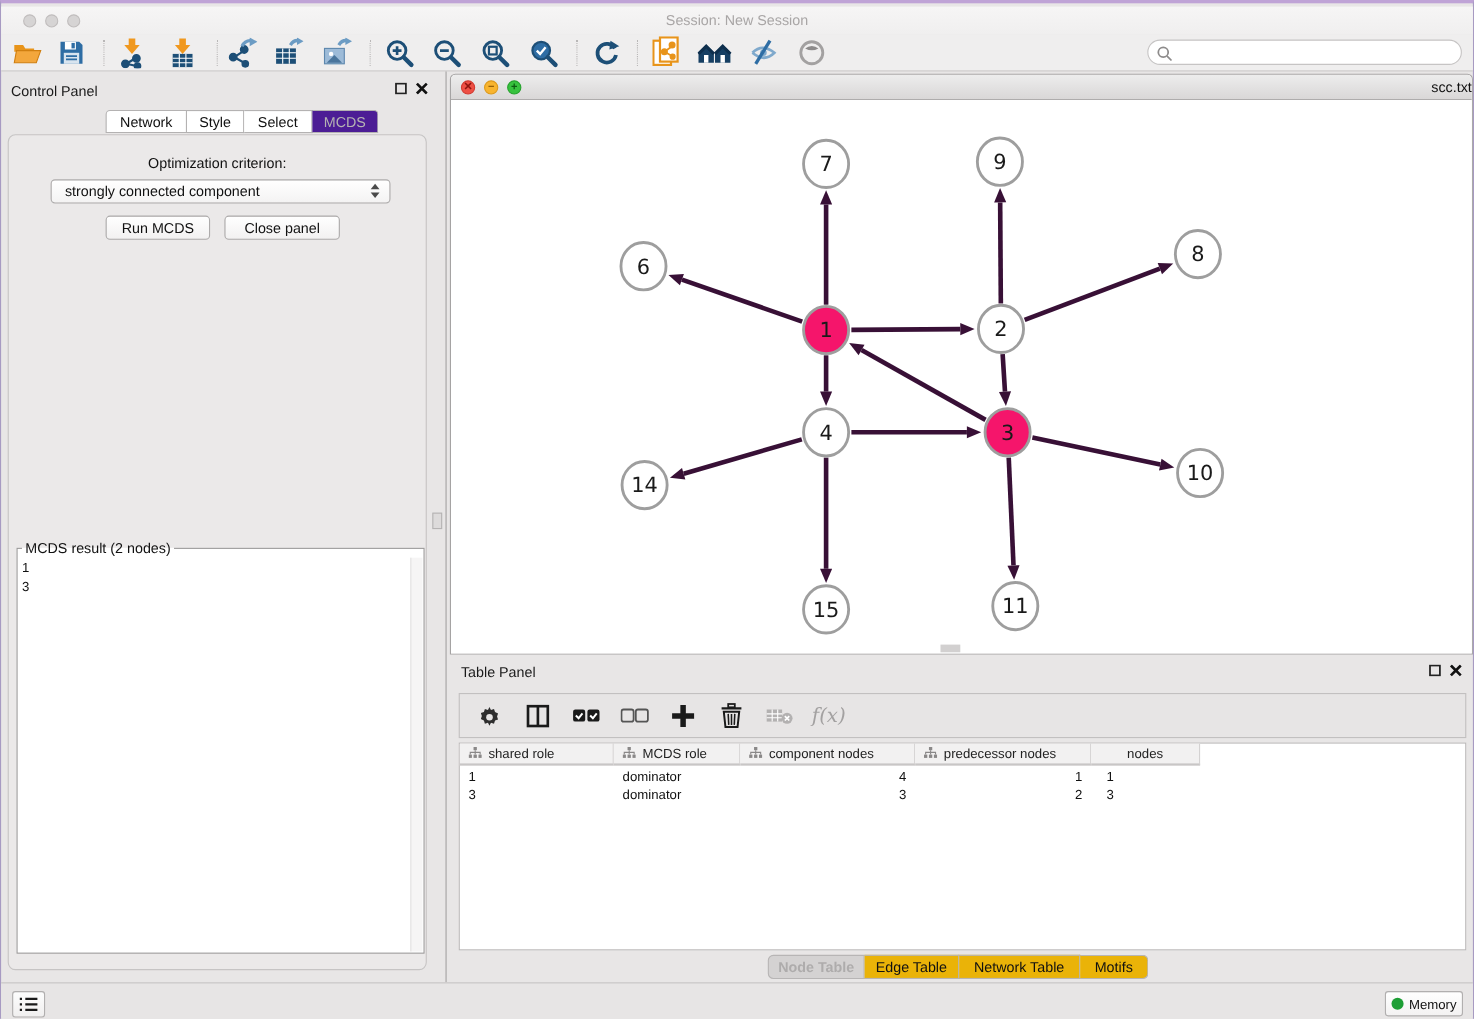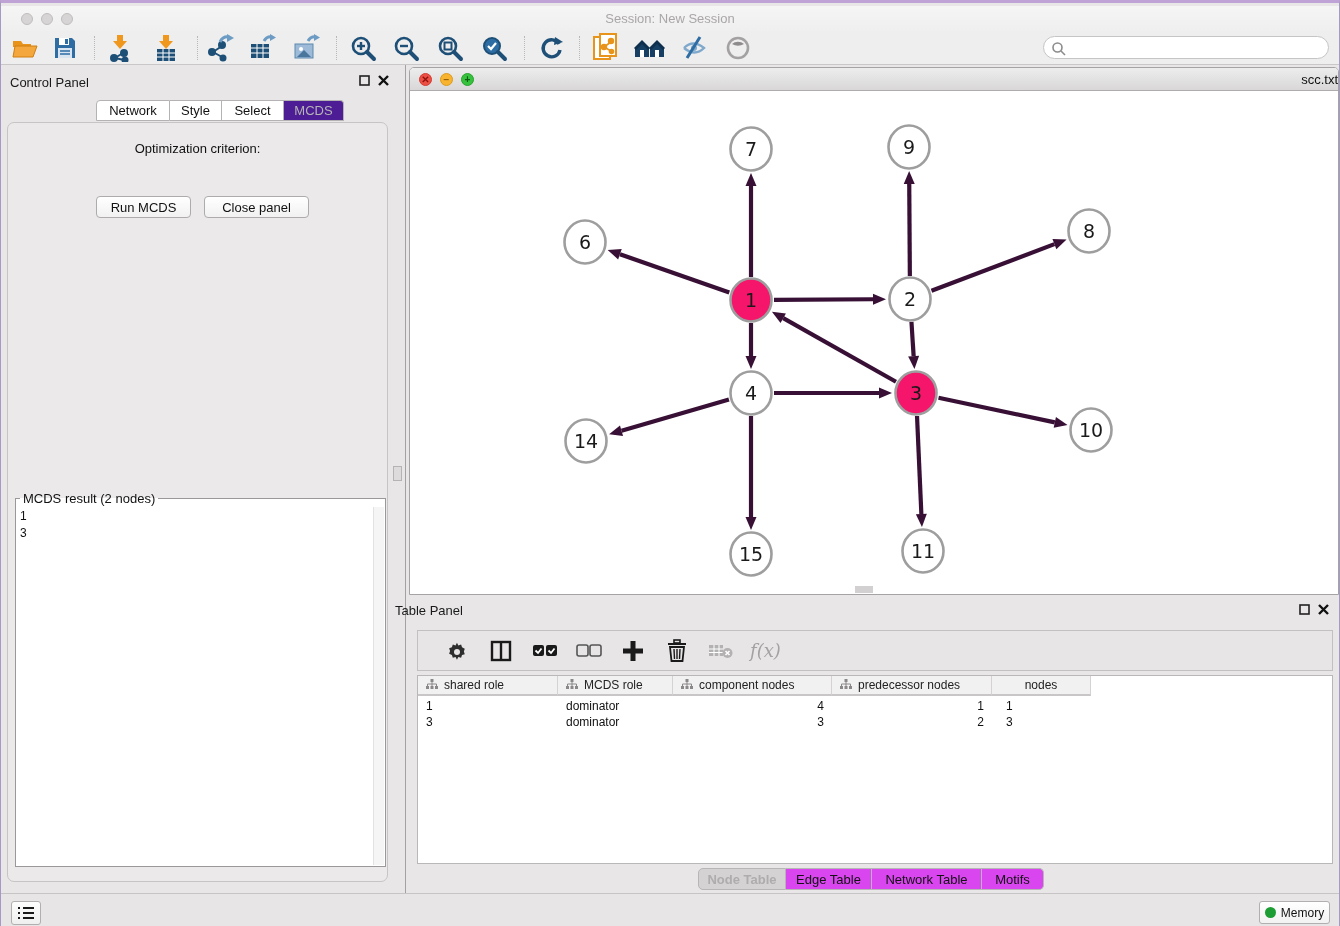--- a/index.html
+++ b/index.html
@@ -72,36 +72,36 @@
           background:linear-gradient(#ededed,#d9d7d7); border-bottom:1px solid #aeacac;
           border-radius:4px 4px 0 0; }
   .netbar .title { position:absolute; width:100%; text-align:right; top:4px;
           font-size:13px; color:#111; }
   .tlight { position:absolute; top:5px; width:13px; height:13px; border-radius:50%;
           font-size:10px; font-weight:bold; text-align:center; line-height:12px; }
   .netcanvas { position:absolute; left:0; top:23px; width:928px; height:503px; background:#fff; }
   .net-grip { position:absolute; left:445px; bottom:1px; width:18px; height:7px; background:#d2d0d0; }
 
   
-  .tp-title { position:absolute; left:394px; top:600px; font-size:13px; color:#1a1a1a; }
+  .tp-title { position:absolute; left:418px; top:600px; font-size:13px; color:#1a1a1a; }
   .tp-toolbar { position:absolute; left:416px; top:627px; width:916px; height:41px;
           background:#e7e5e5; border:1px solid #c2c0c0; display:flex; align-items:center;
-          gap:14px; padding-left:24px; }
+          gap:14px; padding-left:12px; }
   .tpbtn { width:30px; height:30px; display:flex; align-items:center; justify-content:center; }
   .fx { font-family:"DejaVu Serif", serif; font-style:italic; font-size:18px; color:#a3a1a1; }
   .tablebox { position:absolute; left:416px; top:672px; width:916px; height:189px;
           background:#fff; border:1px solid #b9b7b7; }
   .thead { position:absolute; left:0; top:0; height:20px; display:flex; }
   .th { height:20px; background:#f2f1f1; border-right:1px solid #d4d2d2;
         border-bottom:2px solid #c8c6c6; font-size:12px; color:#222;
         display:flex; align-items:center; gap:6px; padding:0 8px; }
   .trow { position:absolute; left:0; height:16px; display:flex; font-size:12px; color:#111; }
   .td { padding:0 8px; display:flex; align-items:center; }
   .bottom-tabsrow { position:absolute; top:865px; display:flex; }
-  .btab { height:22px; border:1px solid #b7b5b5; border-left:none; background:#d946ef;
+  .btab { height:22px; border:1px solid #b7b5b5; border-left:none; background:#eab308;
           font-size:13px; color:#111; display:flex; align-items:center; justify-content:center; }
   .btab:first-child { border-left:1px solid #b7b5b5; border-radius:5px 0 0 5px; }
   .btab:last-child { border-radius:0 5px 5px 0; }
   .btab.active { background:#d4d2d2; color:#aeacac; }
 
   
   .statusbar { position:absolute; left:0; top:890px; width:100%; height:36px;
           background:#e7e5e5; border-top:1px solid #c6c4c4; }
   .listbtn { position:absolute; left:10px; top:7px; width:30px; height:24px;
           background:linear-gradient(#fdfdfd,#f0efef); border:1px solid #b1afaf; border-radius:3px;
@@ -301,20 +301,27 @@
   </div>
   <div class="tabsrow" style="left:76px; top:97px;" id="cp-tabs">
       <div class="tab" style="width: 74px;">Network</div>
       <div class="tab" style="width: 52px;">Style</div>
       <div class="tab" style="width: 62px;">Select</div>
       <div class="tab active" style="width: 60px;">MCDS</div>
     </div>
 
   <div class="cp-body">
     <div class="opt-label">Optimization criterion:</div>
+    <div class="selectbox">
+      <span>strongly connected component</span>
+      <div class="stepper">
+          <div class="up"></div>
+          <div class="dn"></div>
+        </div>
+    </div>
     <div class="cbtn" style="left:88px; width:95px;">Run MCDS</div>
     <div class="cbtn" style="left:196px; width:105px;">Close panel</div>
 
     <fieldset class="result">
       <legend>MCDS result (2 nodes)</legend>
       <div class="result-lines" id="result-lines">1
 3</div>
       <div class="result-scroll"></div>
     </fieldset>
   </div>

